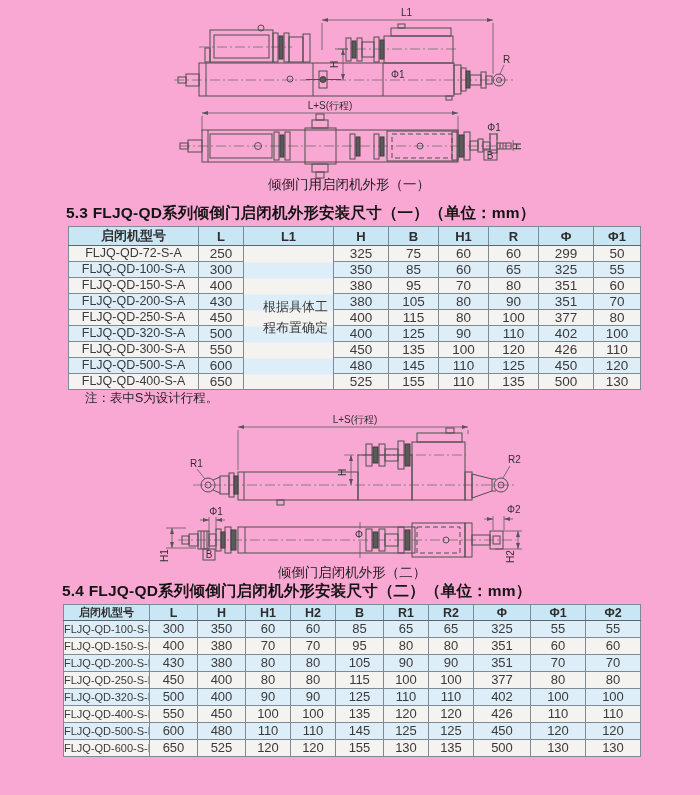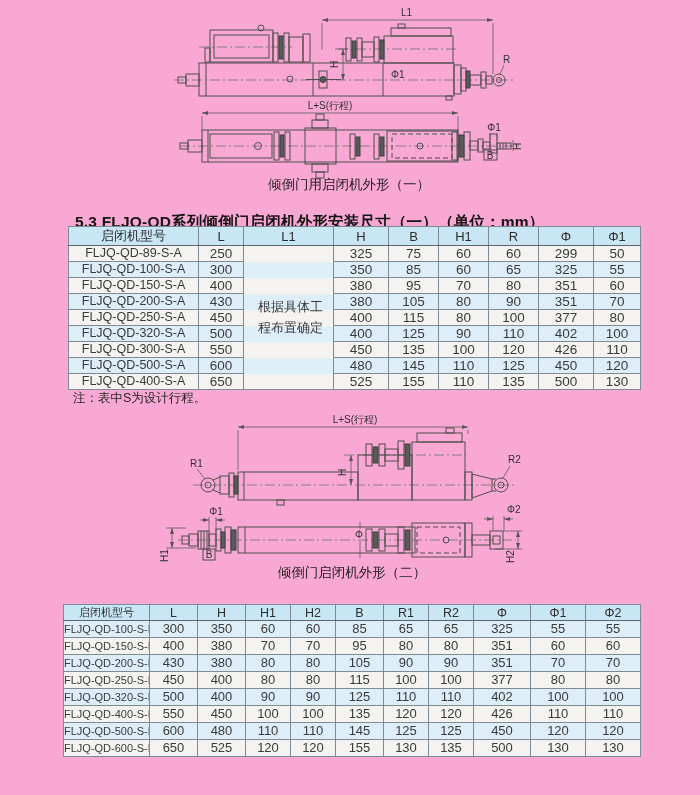--- a/index.html
+++ b/index.html
@@ -2,44 +2,44 @@
 <html><head>
 <meta charset="utf-8">
 <style>
   html,body{margin:0;padding:0}
   body{width:700px;height:795px;background:#ffffff;position:relative;overflow:hidden;
        font-family:"Liberation Sans","DejaVu Sans",sans-serif;}
   .page{position:absolute;inset:0;background:#f9a8d4}
   svg.dwg{position:absolute;left:0}
   #dwg1{top:0}
   #dwg2{top:410px}
-  .title{position:absolute;margin:9px;font-size:15.5px;font-weight:bold;color:#141414;
+  .title{position:absolute;margin:0;font-size:15.5px;font-weight:bold;color:#141414;
          letter-spacing:.2px;white-space:nowrap}
   .t1{left:66px;top:203px}
   .t2{left:62px;top:581px}
-  .note{position:absolute;left:73px;top:390px;font-size:12.5px;color:#262626}
+  .note{position:absolute;left:85px;top:390px;font-size:12.5px;color:#262626}
   .tblwrap{position:absolute}
   .w1{left:68px;top:226px}
   .w2{left:63px;top:604px}
   table{border-collapse:collapse;table-layout:fixed;background:#fff;border:1px solid #5c666e}
   .w1 table{width:572px}
   .w2 table{width:577px}
   th,td{border:1px solid #7f8b94;text-align:center;padding:0;color:#3a3a3a;
         overflow:hidden;white-space:nowrap}
-  th{background:#c9e6f4;font-weight:normal;height:16px;font-size:13px;color:#2e2e2e;
+  th{background:#c9e6f4;font-weight:bold;height:16px;font-size:13px;color:#2e2e2e;
      border-bottom:1px solid #5c666e}
   td{height:15px;font-size:13.5px;background:#f4f3f0;line-height:15px}
   tr.alt td{background:#ddeef9}
   td.model{font-size:12.5px}
   .w2 th{font-size:12.5px;height:15px}
   .w2 th:first-child{font-size:11px}
   .w2 td{height:16px;font-size:13px;line-height:16px}
   .w2 td.model{font-size:11px}
   td.merged{background:repeating-linear-gradient(to bottom,#f4f3f0 0 16px,#ddeef9 16px 32px);
-            font-size:13px;text-align:left;padding-left:14px;white-space:normal;
+            font-size:13px;text-align:center;padding-left:14px;white-space:normal;
             line-height:1.55;color:#3a3a3a}
   .s{stroke:#4f4f4f;fill:none;stroke-width:1}
   .dark{stroke:#3f3f3f;fill:#5a5a5a}
   .cl{stroke:#6f6f6f;stroke-width:.8;stroke-dasharray:10 3 2 3;fill:none}
   .dim{stroke:#5a5a5a;stroke-width:.8;fill:none}
   text.lbl{font-size:10px;fill:#2f2f2f}
   text.cap{font-size:13.5px;fill:#1c1c1c}
 </style>
 </head>
 <body>
@@ -207,21 +207,21 @@
             <th>H</th>
             <th>B</th>
             <th>H1</th>
             <th>R</th>
             <th>Φ</th>
             <th>Φ1</th>
           </tr>
         </thead>
         <tbody>
           <tr>
-            <td class="model">FLJQ-QD-89-S-A</td>
+            <td class="model">FLJQ-QD-72-S-A</td>
             <td>250</td>
             <td rowspan="9" class="merged">根据具体工程布置确定</td>
             <td>325</td>
             <td>75</td>
             <td>60</td>
             <td>60</td>
             <td>299</td>
             <td>50</td>
           </tr>
           <tr class="alt">
@@ -430,20 +430,21 @@
       <g>
         <line class="dim" x1="503" y1="121" x2="522" y2="121"></line>
         <line class="dim" x1="495" y1="139" x2="522" y2="139"></line>
         <line class="dim" x1="518" y1="121" x2="518" y2="139" marker-start="url(#ar)" marker-end="url(#ar)"></line>
         <text class="lbl" x="514" y="153" transform="rotate(-90 514 153)">H2</text>
       </g>
     </g>
     <text class="cap" x="352" y="167" text-anchor="middle">倾倒门启闭机外形（二）</text>
   </svg>
 
+  <div class="title t2">5.4 FLJQ-QD系列倾倒门启闭机外形安装尺寸（二）（单位：mm）</div>
   <div class="tblwrap w2">
       <table>
         <colgroup>
           <col style="width: 86px;">
           <col style="width: 48px;">
           <col style="width: 48px;">
           <col style="width: 45px;">
           <col style="width: 45px;">
           <col style="width: 48px;">
           <col style="width: 45px;">

